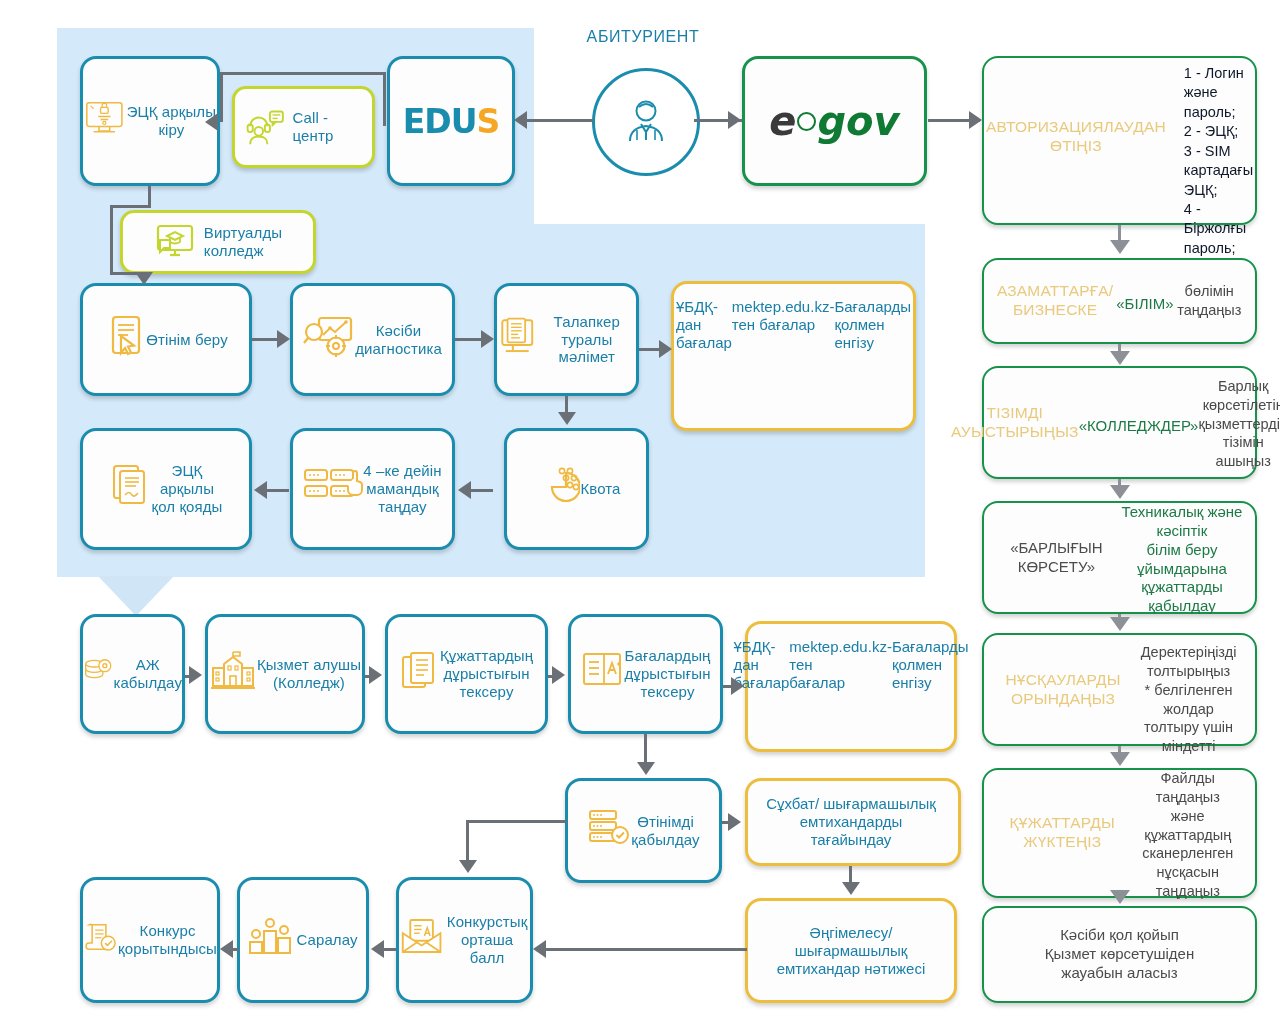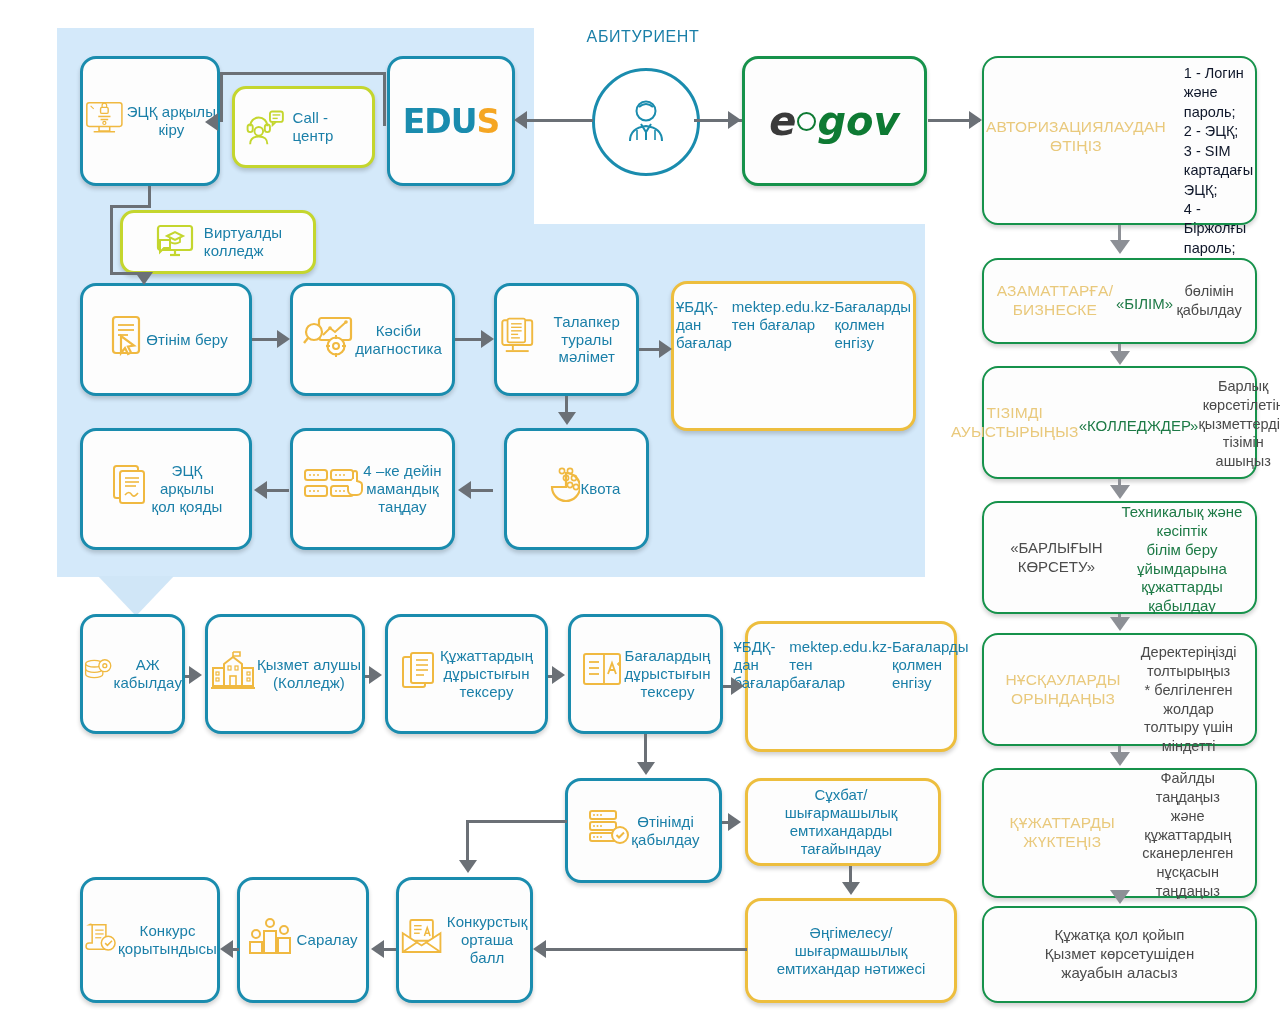--- a/index.html
+++ b/index.html
@@ -353,21 +353,21 @@
       <circle cx="7" cy="28" r="1" fill="#f0b941"></circle>
         <circle cx="10.5" cy="28" r="1" fill="#f0b941"></circle>
         <circle cx="14" cy="28" r="1" fill="#f0b941"></circle>
       <circle cx="33" cy="26" r="8" fill="#fff" stroke="#f0b941" stroke-width="2"></circle>
       <path d="M29.5 26 l2.5 2.5 l5 -5" fill="none" stroke="#f0b941" stroke-width="2"></path>
     </svg>
     <div class="lbl" style="white-space:pre-line;">Өтінімді
 қабылдау</div>
   </div>
 
-  <div class="box yellow note center" style="left:745px;top:778px;width:196px;height:88px;padding-left:10px;">
+  <div class="box yellow note center" style="left:745px;top:778px;width:216px;height:88px;padding-left:10px;">
     <div class="nl" style="white-space:pre-line;">Сұхбат/ шығармашылық
 емтихандарды тағайындау</div>
   </div>
 
   <div class="box yellow note center" style="left:745px;top:898px;width:212px;height:105px;">
     <div class="nl" style="white-space:pre-line;">Әңгімелесу/
 шығармашылық
 емтихандар нәтижесі</div>
   </div>
 
@@ -418,21 +418,21 @@
       <div>2 - ЭЦҚ;</div>
       <div>3 - SIM картадағы ЭЦҚ;</div>
       <div>4 - Біржолғы пароль;</div>
       <div>5 - Digital-ID арқылы</div>
     </div>
   </div>
 
   <div class="box green" style="left:982px;top:258px;width:275px;height:86px;">
     <div class="gt">АЗАМАТТАРҒА/БИЗНЕСКЕ</div>
     <div class="gs" style="margin-top:7px;">«БІЛІМ»</div>
-    <div class="gb">бөлімін қабылдау</div>
+    <div class="gb">бөлімін таңдаңыз</div>
   </div>
 
   <div class="box green" style="left:982px;top:366px;width:275px;height:113px;">
     <div class="gt">ТІЗІМДІ АУЫСТЫРЫҢЫЗ</div>
     <div class="gs" style="margin-top:7px;">«КОЛЛЕДЖДЕР»</div>
     <div class="gb" style="white-space:pre-line;margin-top:3px;">Барлық көрсетілетін
 қызметтердің тізімін ашыңыз</div>
   </div>
 
   <div class="box green" style="left:982px;top:501px;width:275px;height:113px;">
@@ -451,21 +451,21 @@
 
   <div class="box green" style="left:982px;top:768px;width:275px;height:130px;">
     <div class="gt">ҚҰЖАТТАРДЫ ЖҮКТЕҢІЗ</div>
     <div class="gb" style="white-space:pre-line;margin-top:4px;">Файлды таңдаңыз
 және құжаттардың
 сканерленген нұсқасын
 таңдаңыз</div>
   </div>
 
   <div class="box green" style="left:982px;top:906px;width:275px;height:97px;">
-    <div class="ggrey" style="white-space:pre-line;">Құжатқа қол қойып
+    <div class="ggrey" style="white-space:pre-line;">Кәсіби қол қойып
 Қызмет көрсетушіден
 жауабын аласыз</div>
   </div>
 
   <div class="ln v" style="left:383px;top:72px;height:54px;"></div>
   <div class="ln h" style="left:220px;top:72px;width:166px;"></div>
   <div class="ln v" style="left:220px;top:72px;height:50px;"></div>
   <div class="ar l" style="left:205px;top:113px;"></div>
 
   <div class="ln v" style="left:148px;top:186px;height:22px;"></div>

